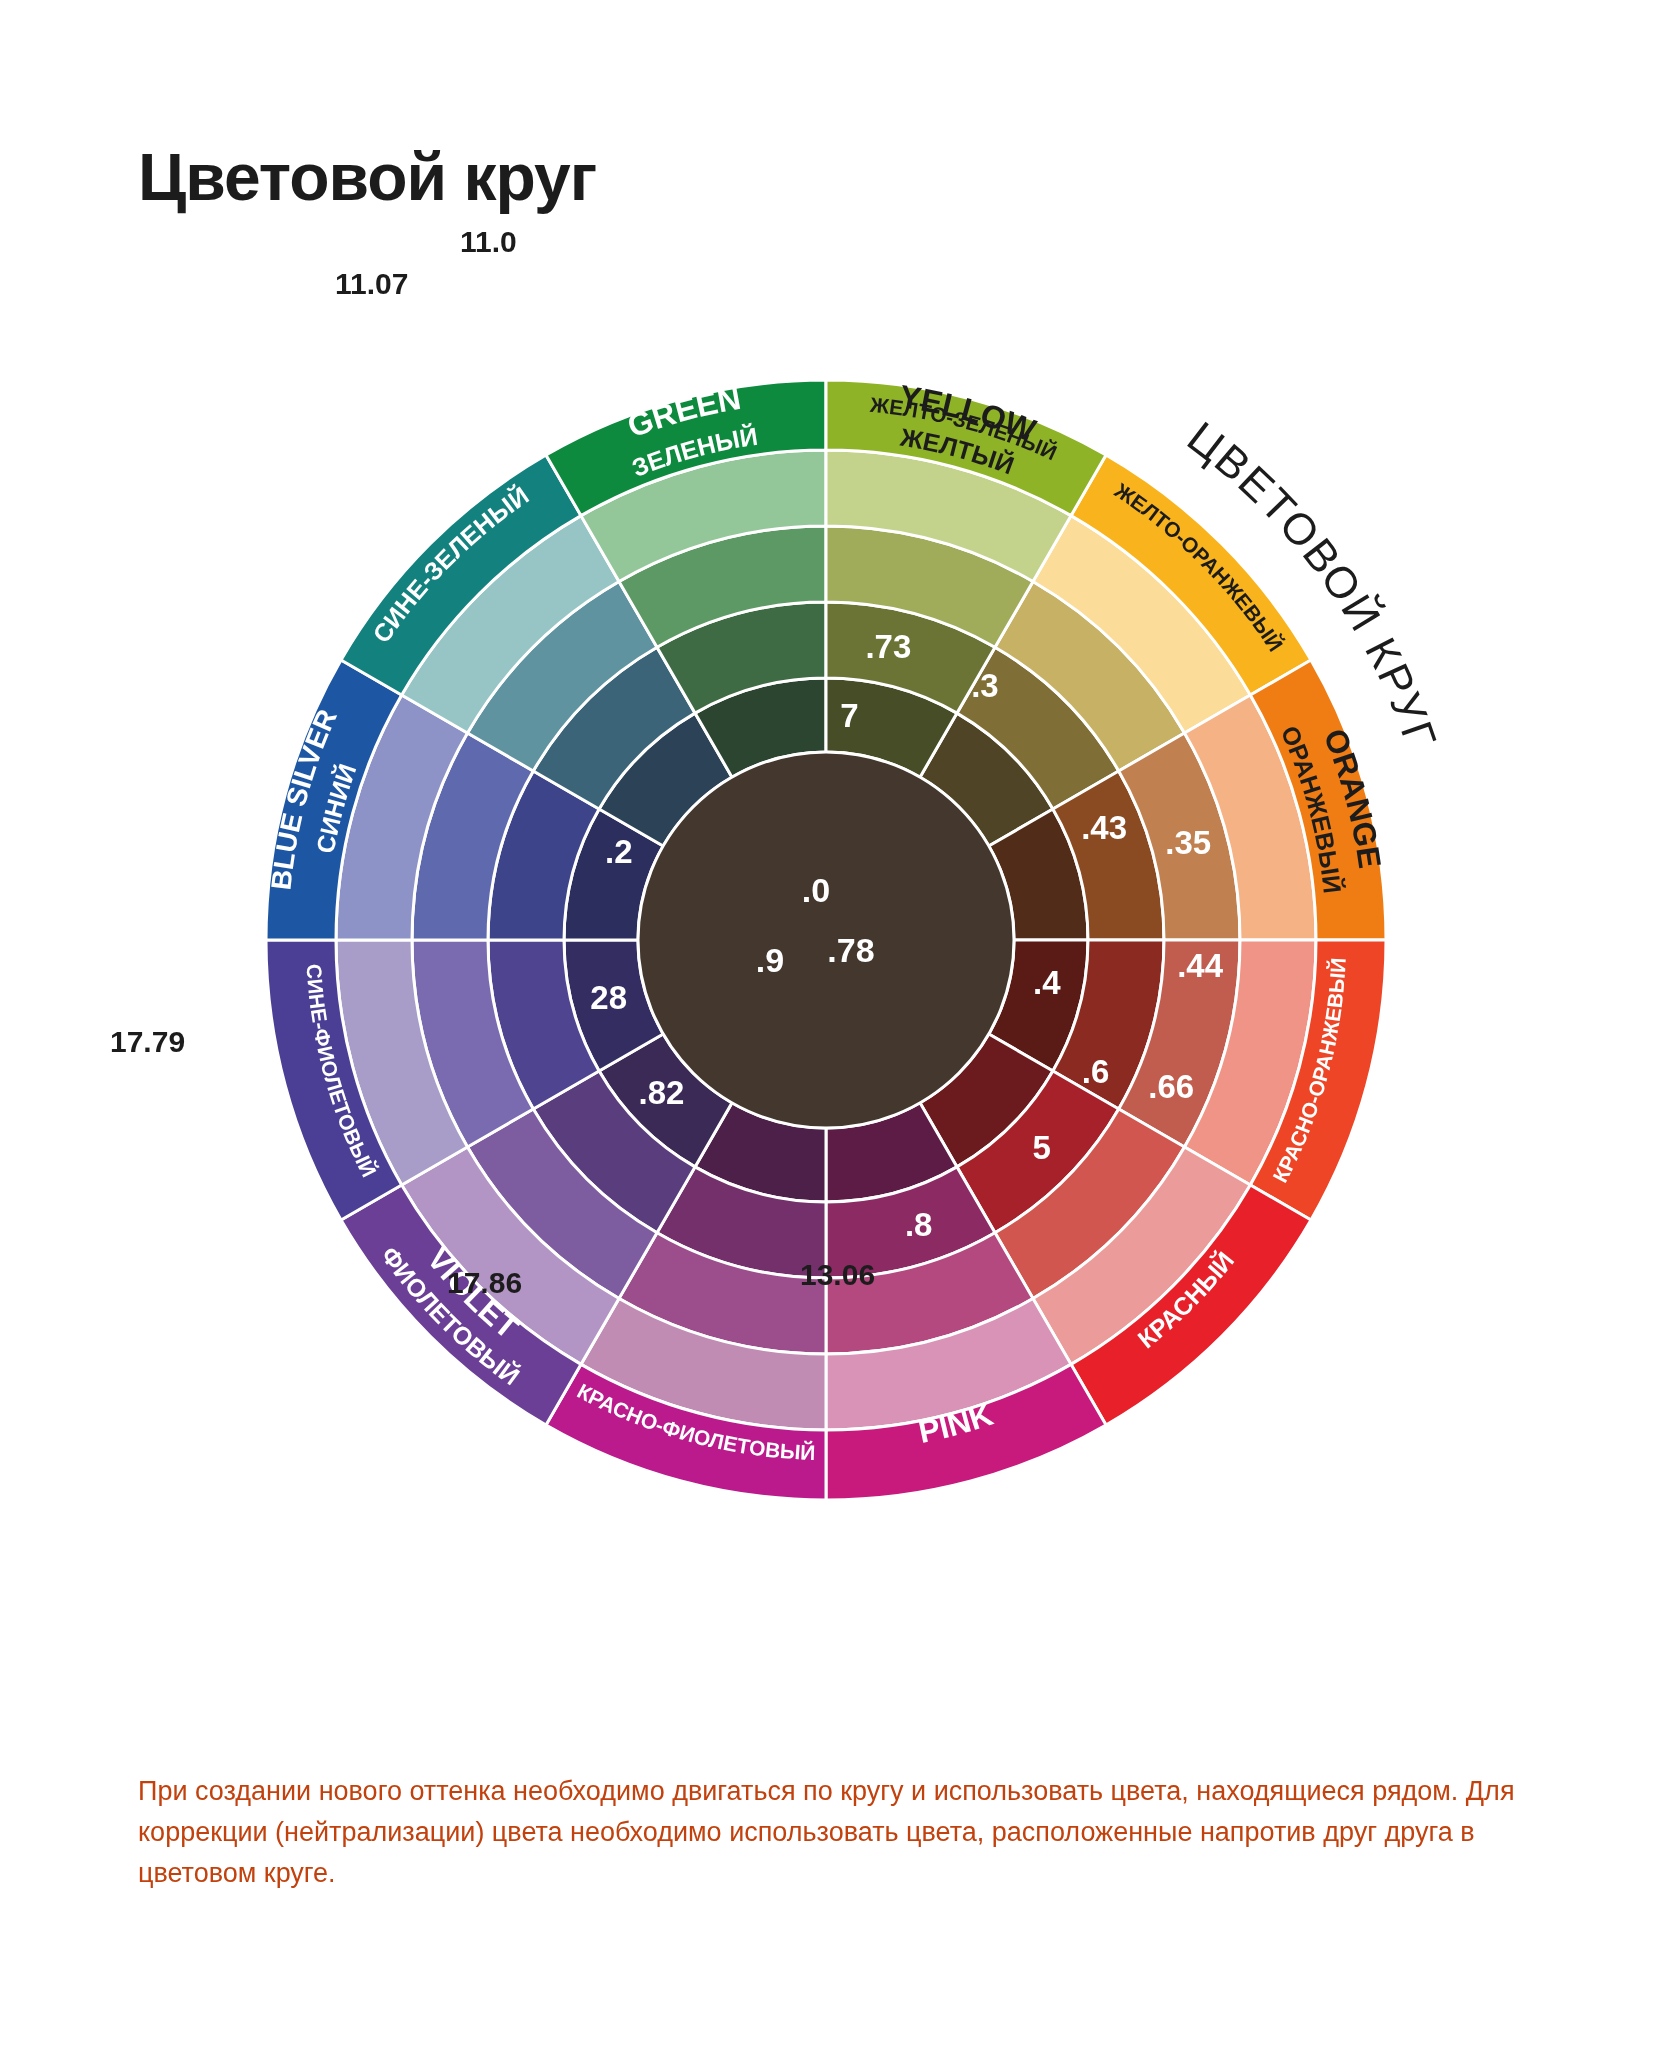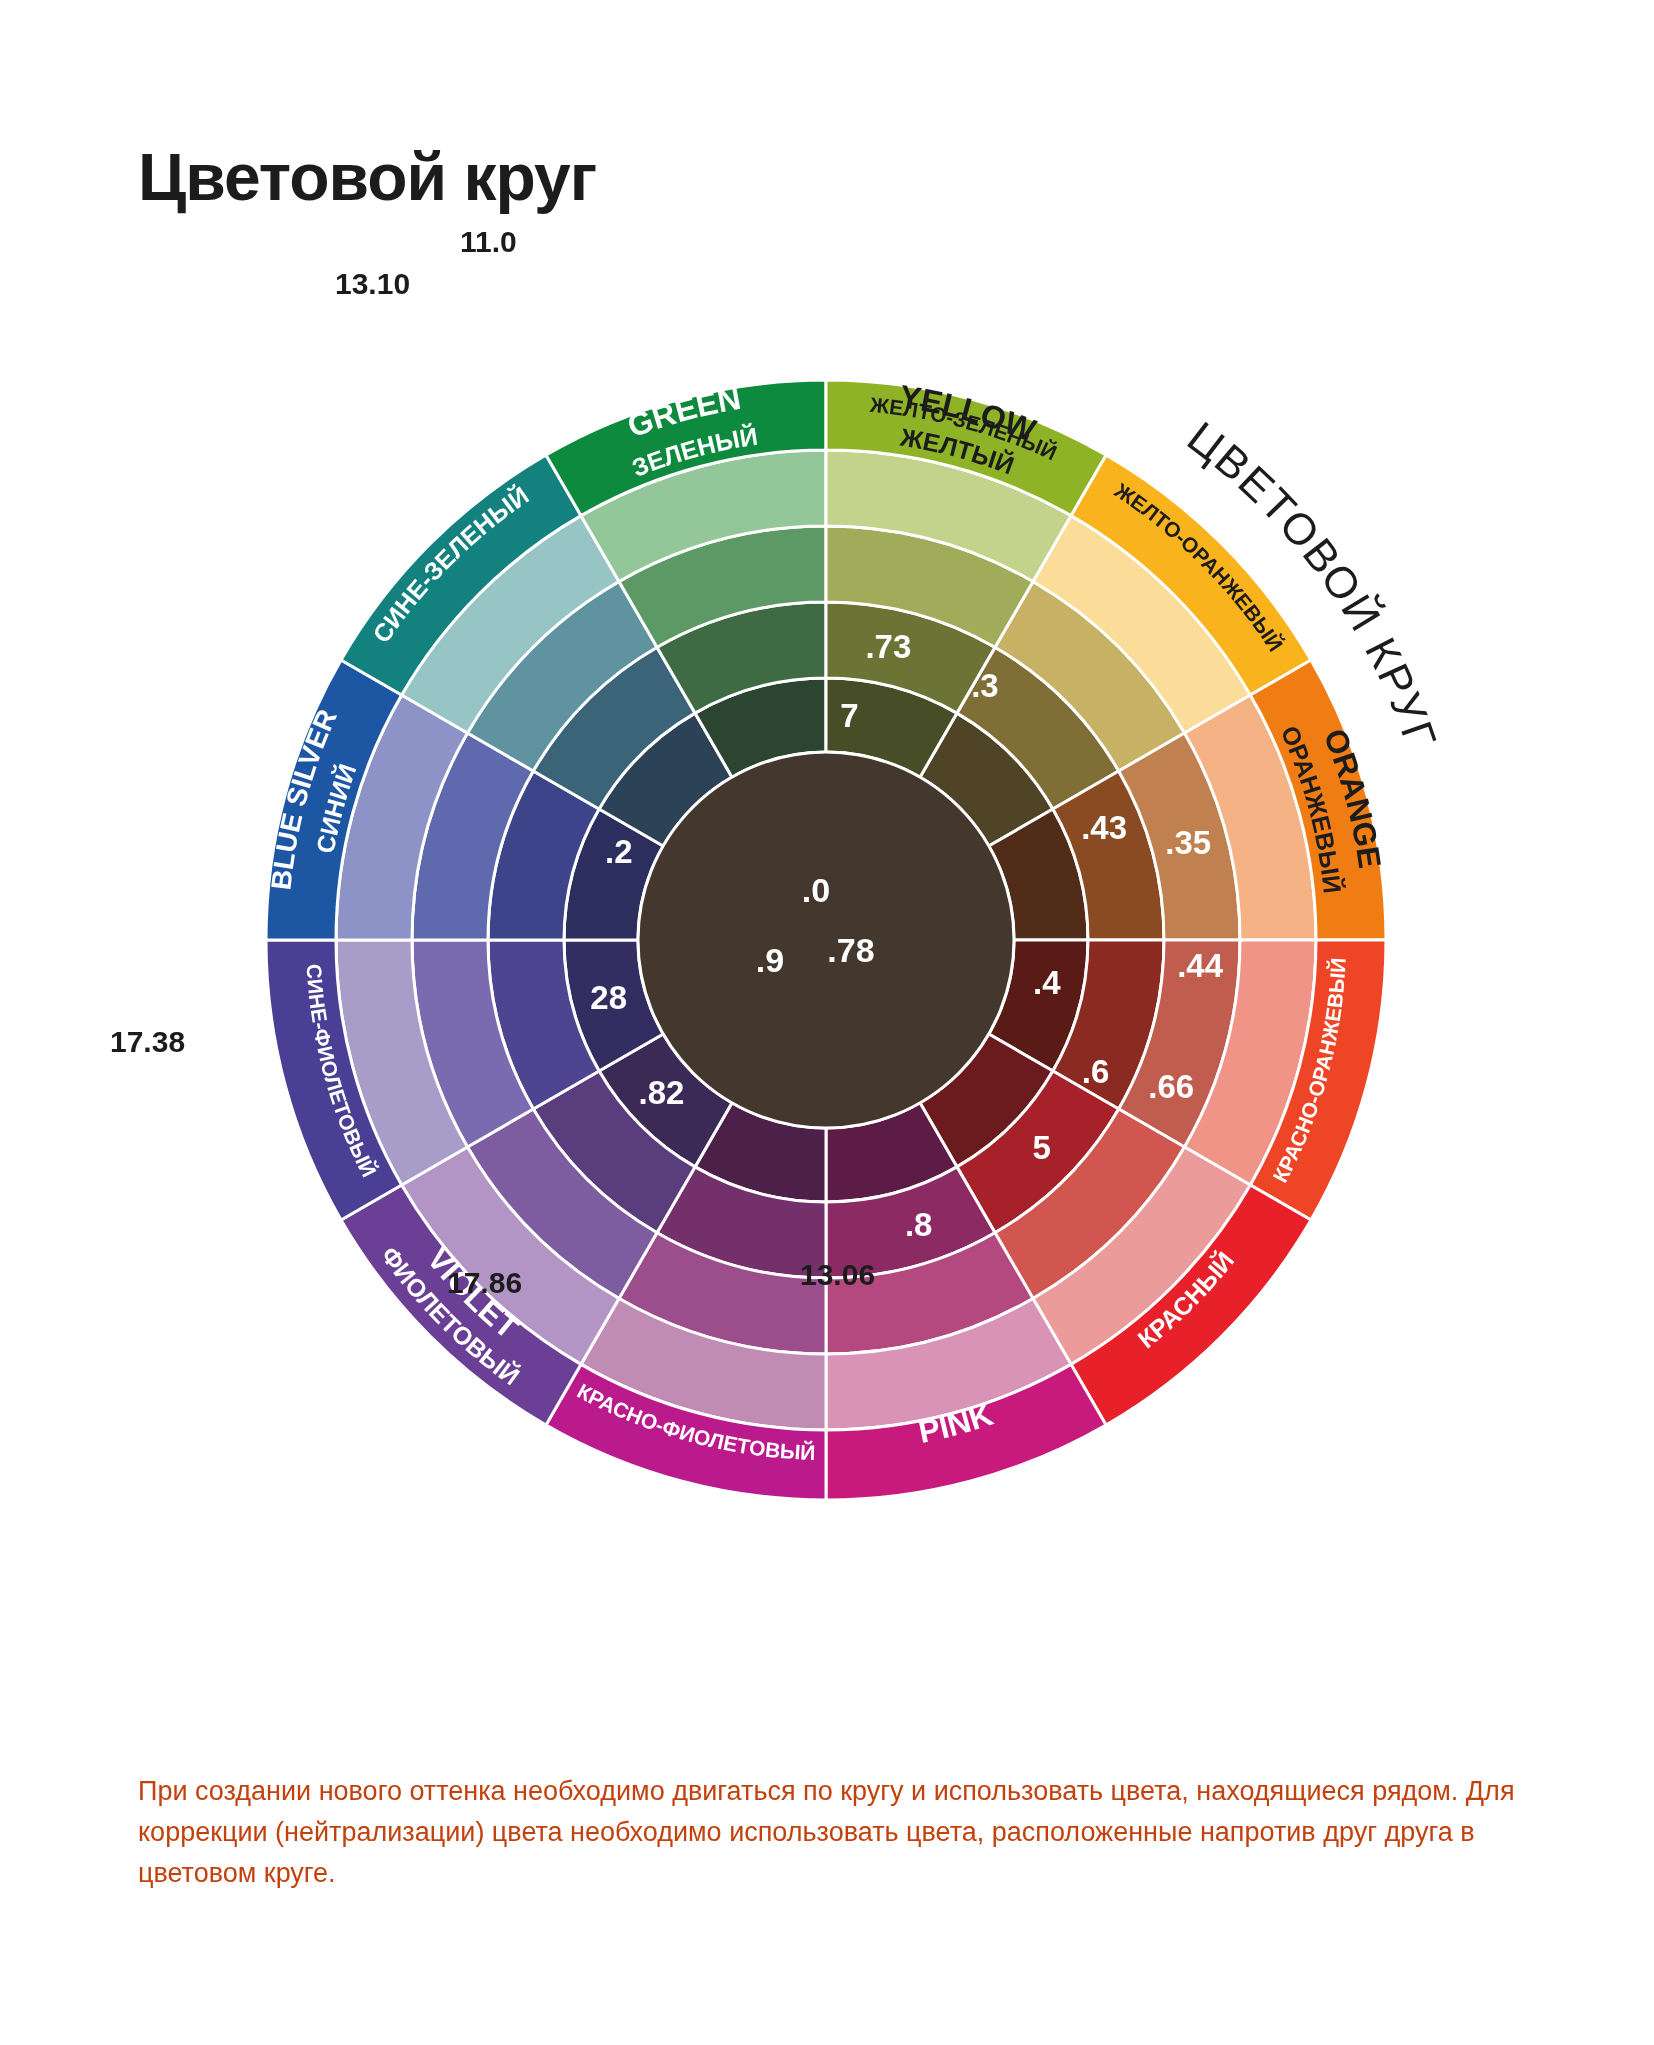--- a/index.html
+++ b/index.html
@@ -251,19 +251,19 @@
         <text x="690" y="672" class="svgtext" font-size="34" font-weight="700" fill="#ffffff" text-anchor="middle">.0</text>
         <text x="644" y="742" class="svgtext" font-size="34" font-weight="700" fill="#ffffff" text-anchor="middle">.9</text>
         <text x="725" y="732" class="svgtext" font-size="34" font-weight="700" fill="#ffffff" text-anchor="middle">.78</text>
       </g>
     <text id="wheel-heading-text" class="svgtext" font-size="44" fill="#1c1c1c" letter-spacing="2"><textPath xlink:href="#arc-heading" startOffset="50%" text-anchor="middle">ЦВЕТОВОЙ КРУГ</textPath></text>
   </svg>
 </div>
 
 <div id="corner-codes">
     <div class="corner-label" style="left: 460px; top: 225px;">11.0</div>
-    <div class="corner-label" style="left: 335px; top: 267px;">13.10</div>
-    <div class="corner-label" style="left: 110px; top: 1025px;">17.38</div>
+    <div class="corner-label" style="left: 335px; top: 267px;">11.07</div>
+    <div class="corner-label" style="left: 110px; top: 1025px;">17.79</div>
     <div class="corner-label" style="left: 447px; top: 1266px;">17.86</div>
     <div class="corner-label" style="left: 800px; top: 1258px;">13.06</div>
   </div>
 
 <p id="caption">При создании нового оттенка необходимо двигаться по кругу и использовать цвета, находящиеся рядом.  Для коррекции (нейтрализации) цвета необходимо использовать цвета, расположенные напротив друг друга в цветовом круге.</p>
 
 </body></html>

